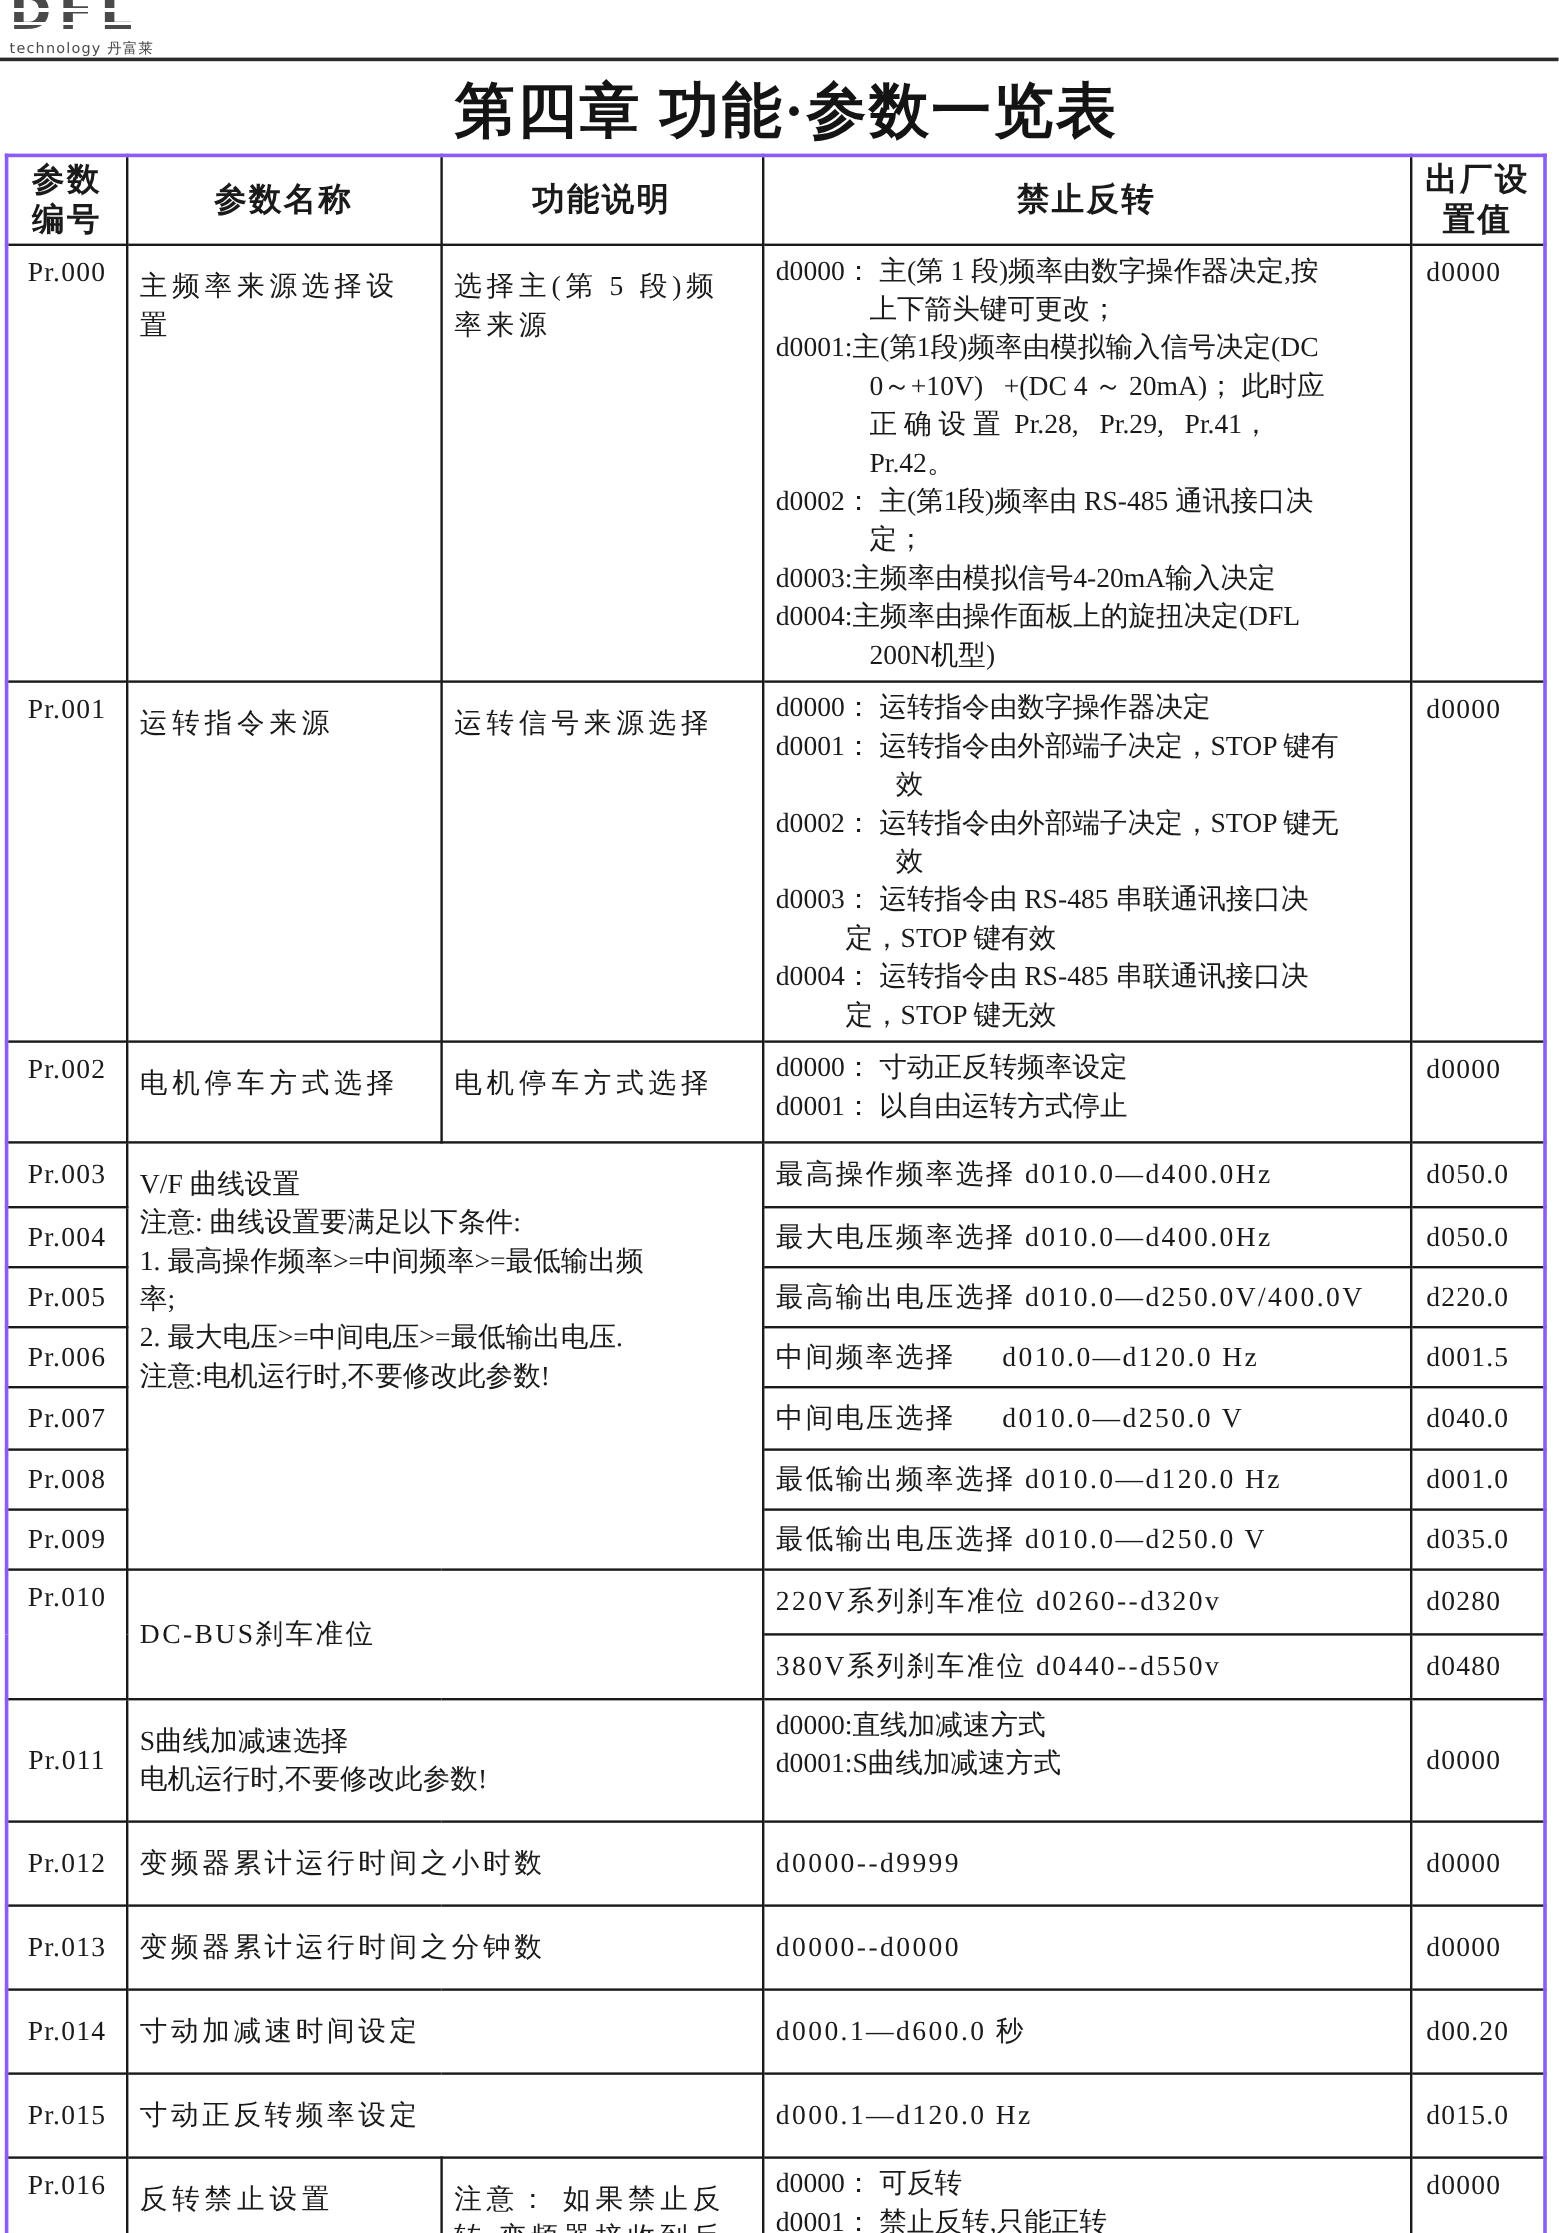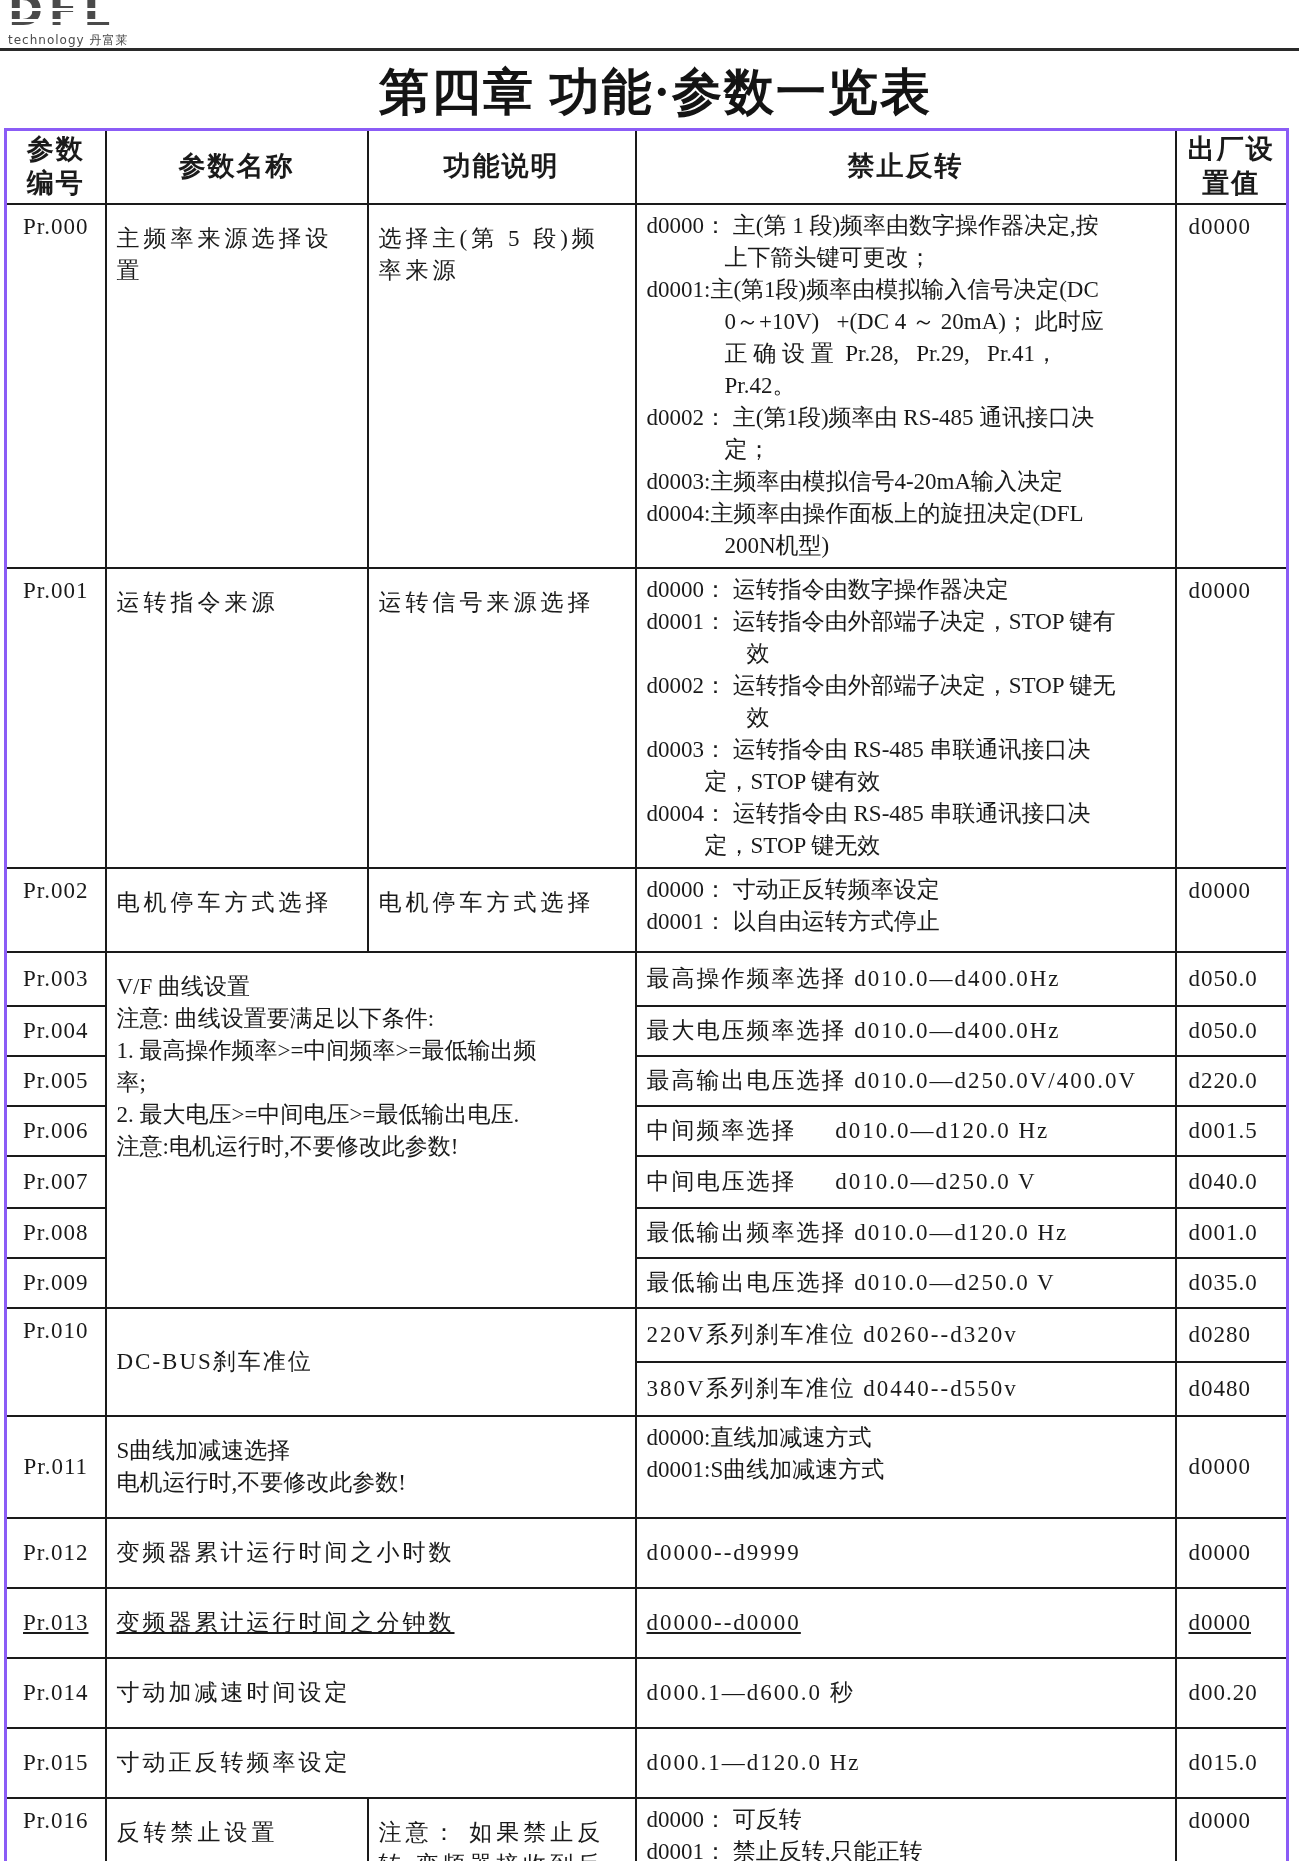--- a/index.html
+++ b/index.html
@@ -296,21 +296,21 @@
         <td class="def-cell">d0000</td>
       </tr>
 
       <tr style="height:46px;">
         <td class="no-cell">Pr.012</td>
         <td class="name-cell ls3" colspan="2">变频器累计运行时间之小时数</td>
         <td class="range-cell ls2"><span class="rline">d0000--d9999</span></td>
         <td class="def-cell">d0000</td>
       </tr>
 
-      <tr style="height:48px;text-decoration:underline;">
+      <tr style="height:48px;">
         <td class="no-cell">Pr.013</td>
         <td class="name-cell ls3" colspan="2">变频器累计运行时间之分钟数</td>
         <td class="range-cell ls2"><span class="rline">d0000--d0000</span></td>
         <td class="def-cell">d0000</td>
       </tr>
 
       <tr style="height:48px;">
         <td class="no-cell">Pr.014</td>
         <td class="name-cell ls3" colspan="2">寸动加减速时间设定</td>
         <td class="range-cell ls2"><span class="rline">d000.1—d600.0 秒</span></td>

